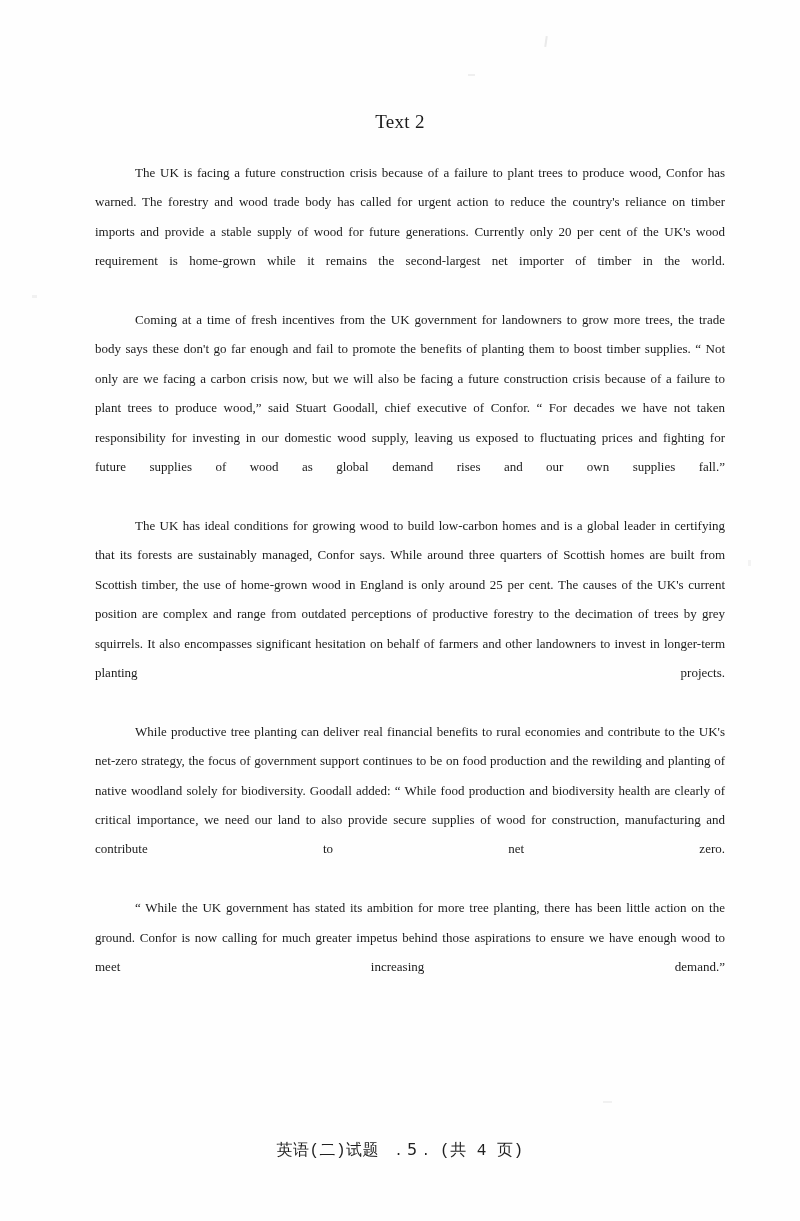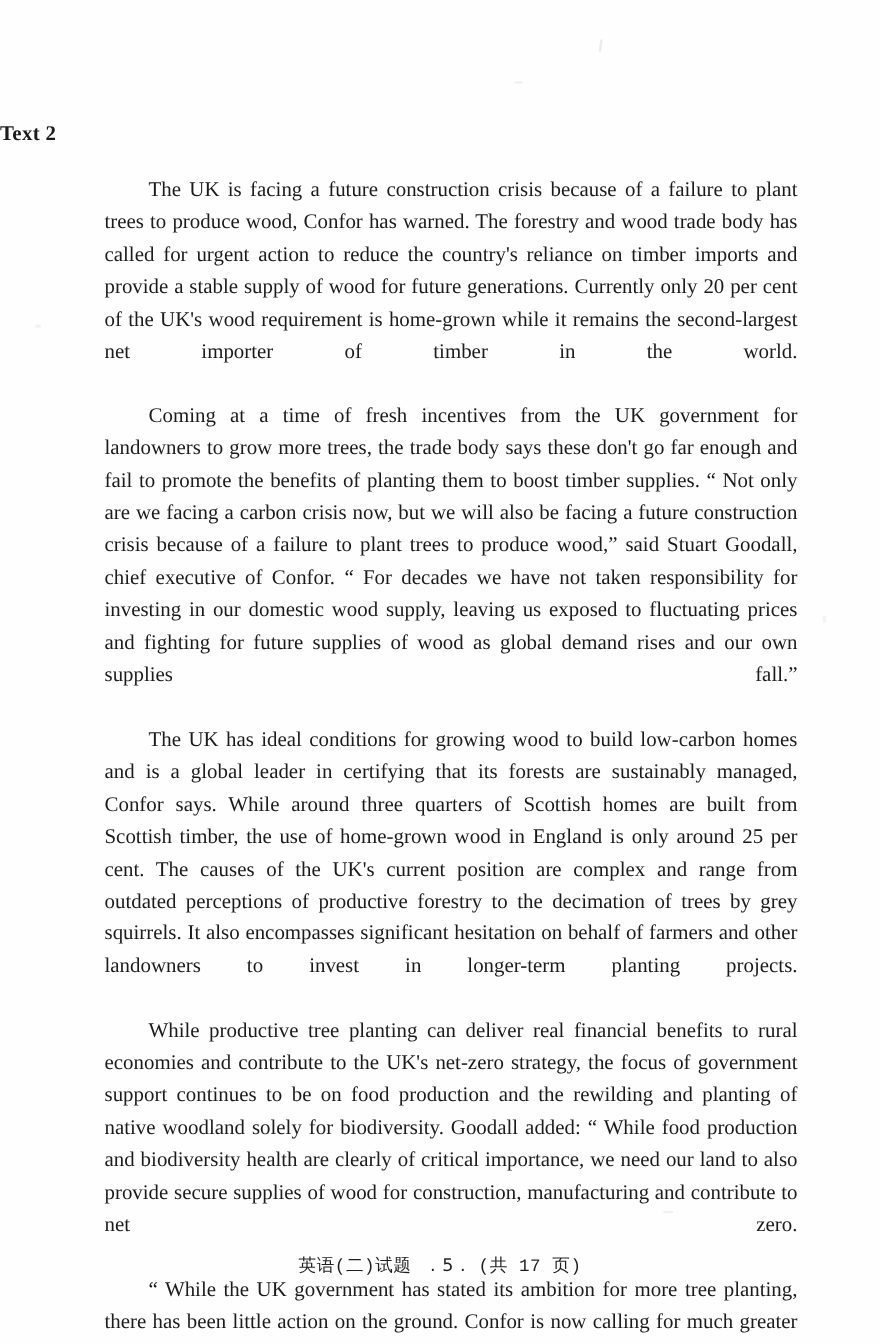--- a/index.html
+++ b/index.html
@@ -31,38 +31,39 @@
   .speck.s3 { left: 32px;  top: 295px; width: 5px;  height: 3px;  opacity:.35; }
   .speck.s4 { left: 603px; top: 1101px;width: 9px;  height: 2px;  opacity:.35; }
   .speck.s5 { left: 386px; top: 370px; width: 4px;  height: 2px;  opacity:.3; }
   .speck.s6 { left: 748px; top: 560px; width: 3px;  height: 6px;  opacity:.3; }
 
   .page-title {
     position: absolute;
     left: 0;
     right: 0;
     top: 98px;
-    font-weight: bold;
+    text-align: center;
+    font-weight: normal;
     font-size: 19px;
     letter-spacing: .3px;
   }
 
   .body-text {
     position: absolute;
     left: 95px;
     top: 158px;
     width: 630px;
   }
 
   .para {
     margin: 0 0 0 0;
     text-indent: 40px;
     text-align: justify;
     text-justify: inter-word;
-    font-size: 19px;
+    font-size: 13px;
     line-height: 29.4px;
     word-spacing: .4px;
   }
   
   .para:after {
     content: "";
     display: inline-block;
     width: 100%;
   }
 
@@ -97,16 +98,16 @@
     <p class="para">The UK is facing a future construction crisis because of a failure to plant trees to produce wood, Confor has warned. The forestry and wood trade body has called for urgent action to reduce the country's reliance on timber imports and provide a stable supply of wood for future generations. Currently only 20 per cent of the UK's wood requirement is home-grown while it remains the second-largest net importer of timber in the world.</p>
     <p class="para">Coming at a time of fresh incentives from the UK government for landowners to grow more trees, the trade body says these don't go far enough and fail to promote the benefits of planting them to boost timber supplies. “ Not only are we facing a carbon crisis now, but we will also be facing a future construction crisis because of a failure to plant trees to produce wood,” said Stuart Goodall, chief executive of Confor. “ For decades we have not taken responsibility for investing in our domestic wood supply, leaving us exposed to fluctuating prices and fighting for future supplies of wood as global demand rises and our own supplies fall.”</p>
     <p class="para">The UK has ideal conditions for growing wood to build low-carbon homes and is a global leader in certifying that its forests are sustainably managed, Confor says. While around three quarters of Scottish homes are built from Scottish timber, the use of home-grown wood in England is only around 25 per cent. The causes of the UK's current position are complex and range from outdated perceptions of productive forestry to the decimation of trees by grey squirrels. It also encompasses significant hesitation on behalf of farmers and other landowners to invest in longer-term planting projects.</p>
     <p class="para">While productive tree planting can deliver real financial benefits to rural economies and contribute to the UK's net-zero strategy, the focus of government support continues to be on food production and the rewilding and planting of native woodland solely for biodiversity. Goodall added: “ While food production and biodiversity health are clearly of critical importance, we need our land to also provide secure supplies of wood for construction, manufacturing and contribute to net zero.</p>
     <p class="para">“ While the UK government has stated its ambition for more tree planting, there has been little action on the ground. Confor is now calling for much greater impetus behind those aspirations to ensure we have enough wood to meet increasing demand.”</p>
   </div>
 
   <div class="footer">
     <span class="cn">英语(二)试题</span>
     &nbsp;&nbsp;<span>. 5 .</span>
-    &nbsp;<span class="cn">(共 17 页)</span>
+    &nbsp;<span class="cn">(共 4 页)</span>
   </div>
 
 </div>
 
 </body></html>

